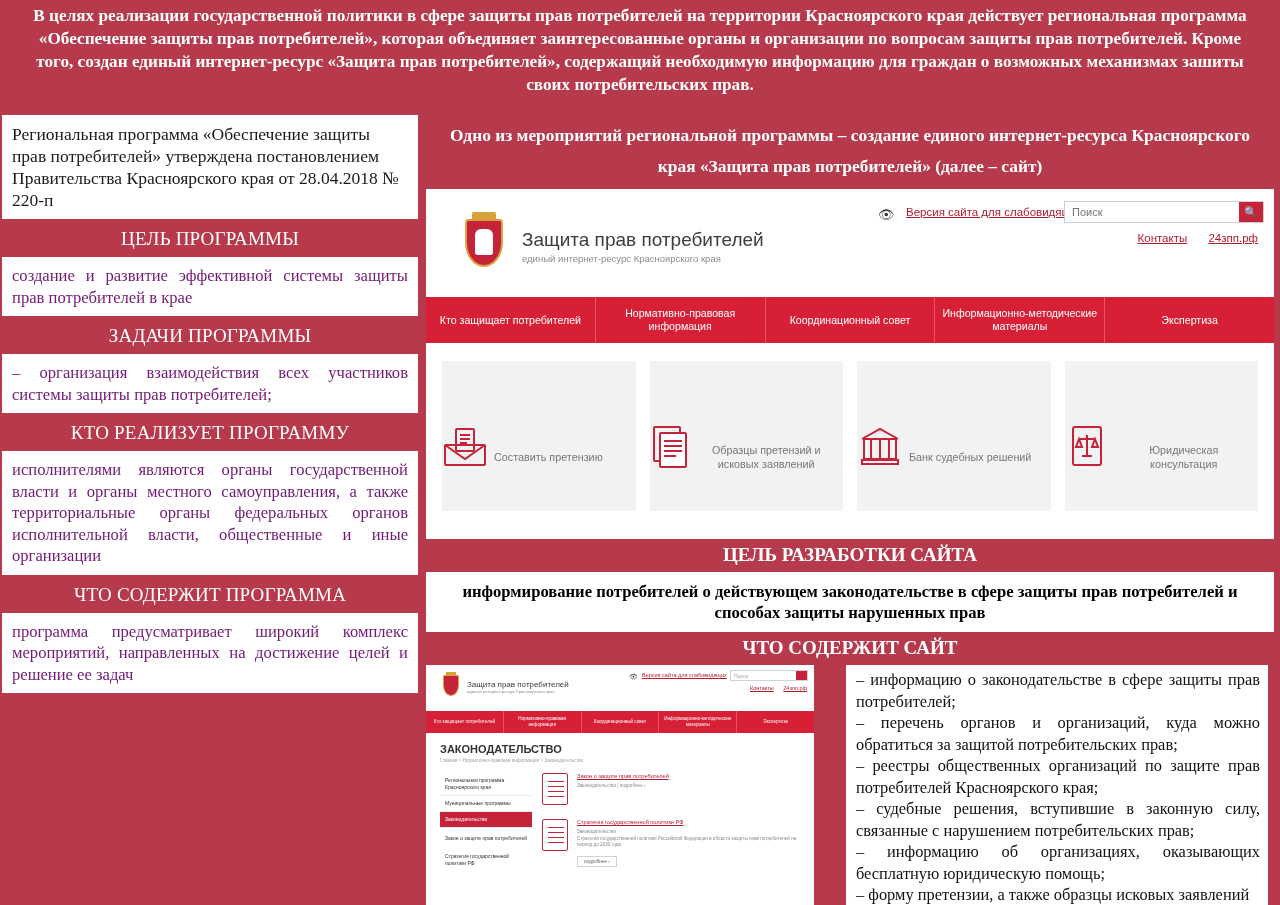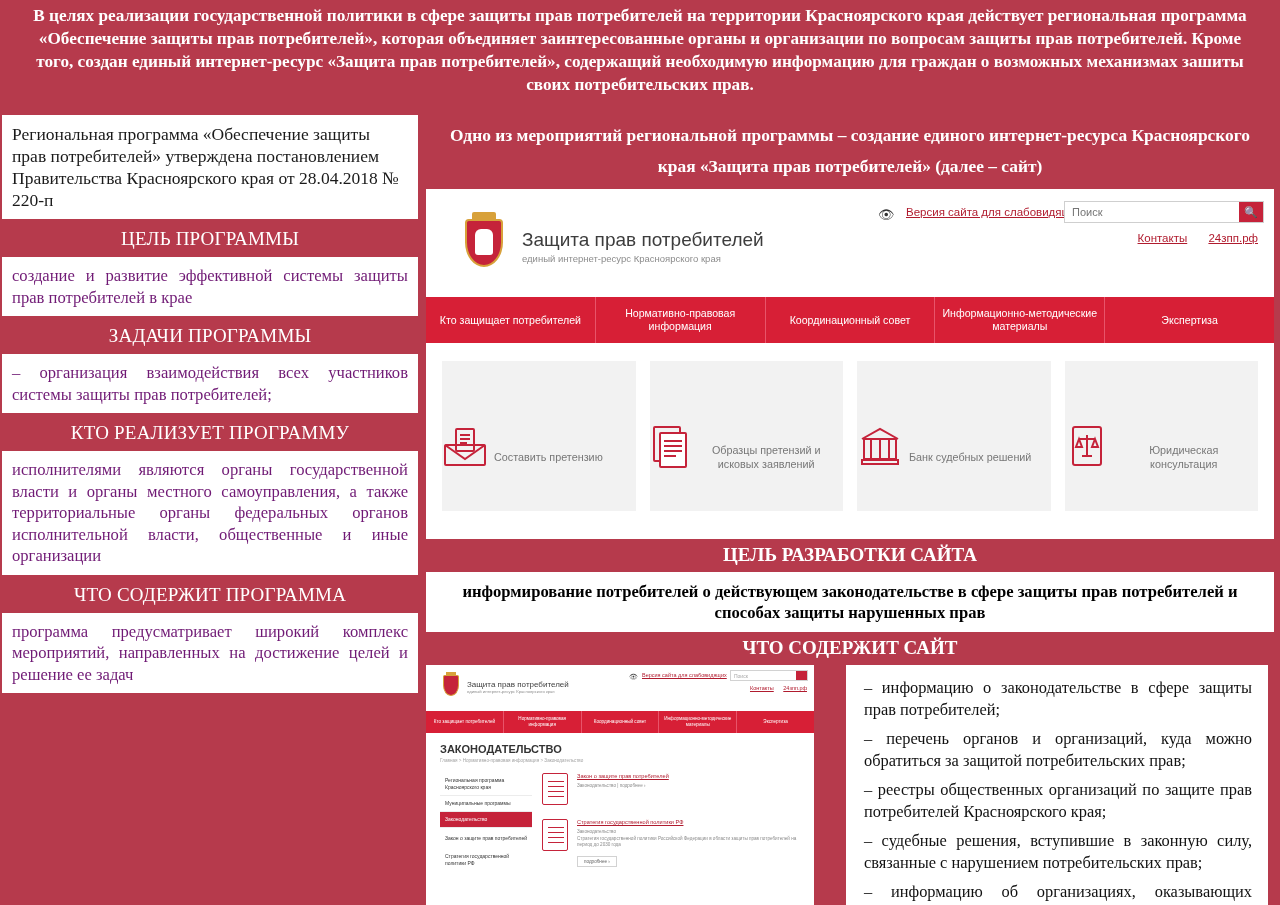--- a/index.html
+++ b/index.html
@@ -235,21 +235,21 @@
     display: inline-block; margin-top: 5px; border: 1px solid #d2d2d2;
     font-size: 4.6px; color: #666; padding: 2px 6px;
   }
 
   .bottom-text {
     padding: 4px 8px 0 10px;
     font-size: 16.4px; line-height: 21.5px; color: #111; text-align: justify;
     font-family: "Liberation Serif", serif;
     background: #ffffff; margin-left: 6px; margin-right: 6px; height: 243px;
   }
-  .bottom-text p { margin: 8px; }
+  .bottom-text p { margin: 0; }
 </style>
 </head>
 <body>
 
 <div class="page">
 
   <div class="banner">
     <p>В целях реализации государственной политики в сфере защиты прав потребителей на территории Красноярского края действует региональная программа «Обеспечение защиты прав потребителей», которая объединяет заинтересованные органы и организации по вопросам защиты прав потребителей. Кроме того, создан единый интернет-ресурс «Защита прав потребителей», содержащий необходимую информацию для граждан о возможных механизмах зашиты своих потребительских прав.</p>
   </div>
 

